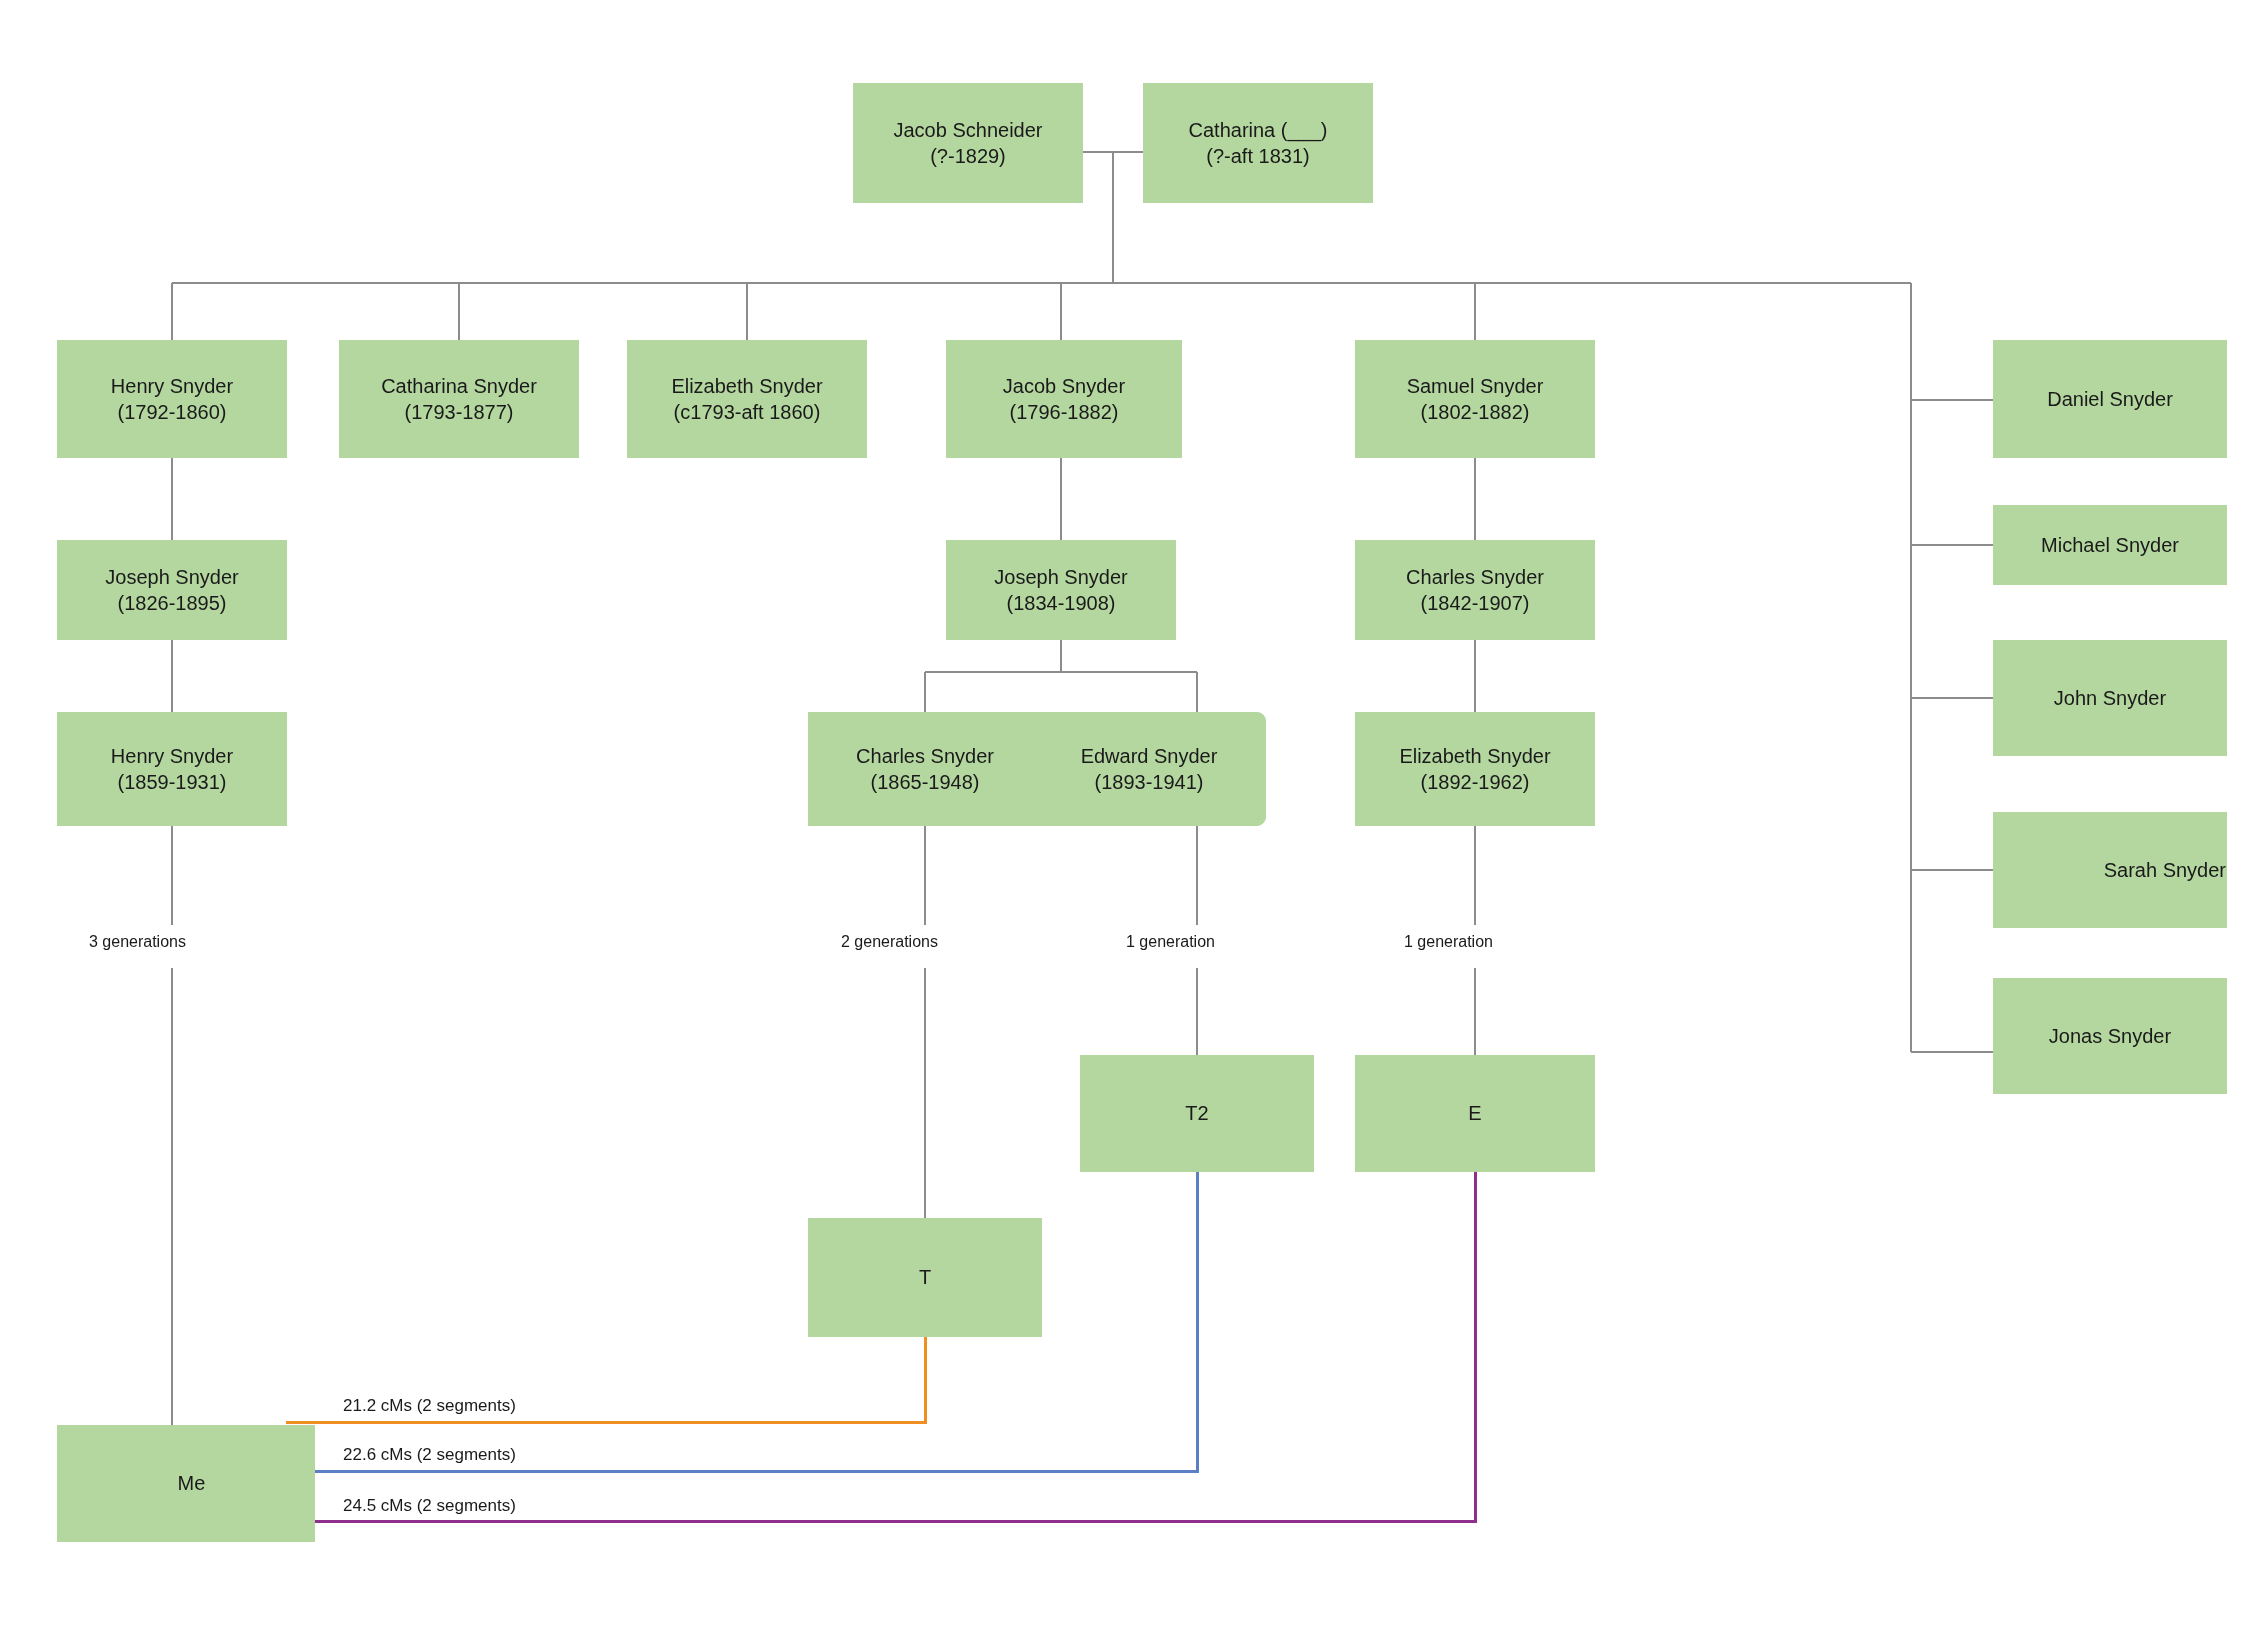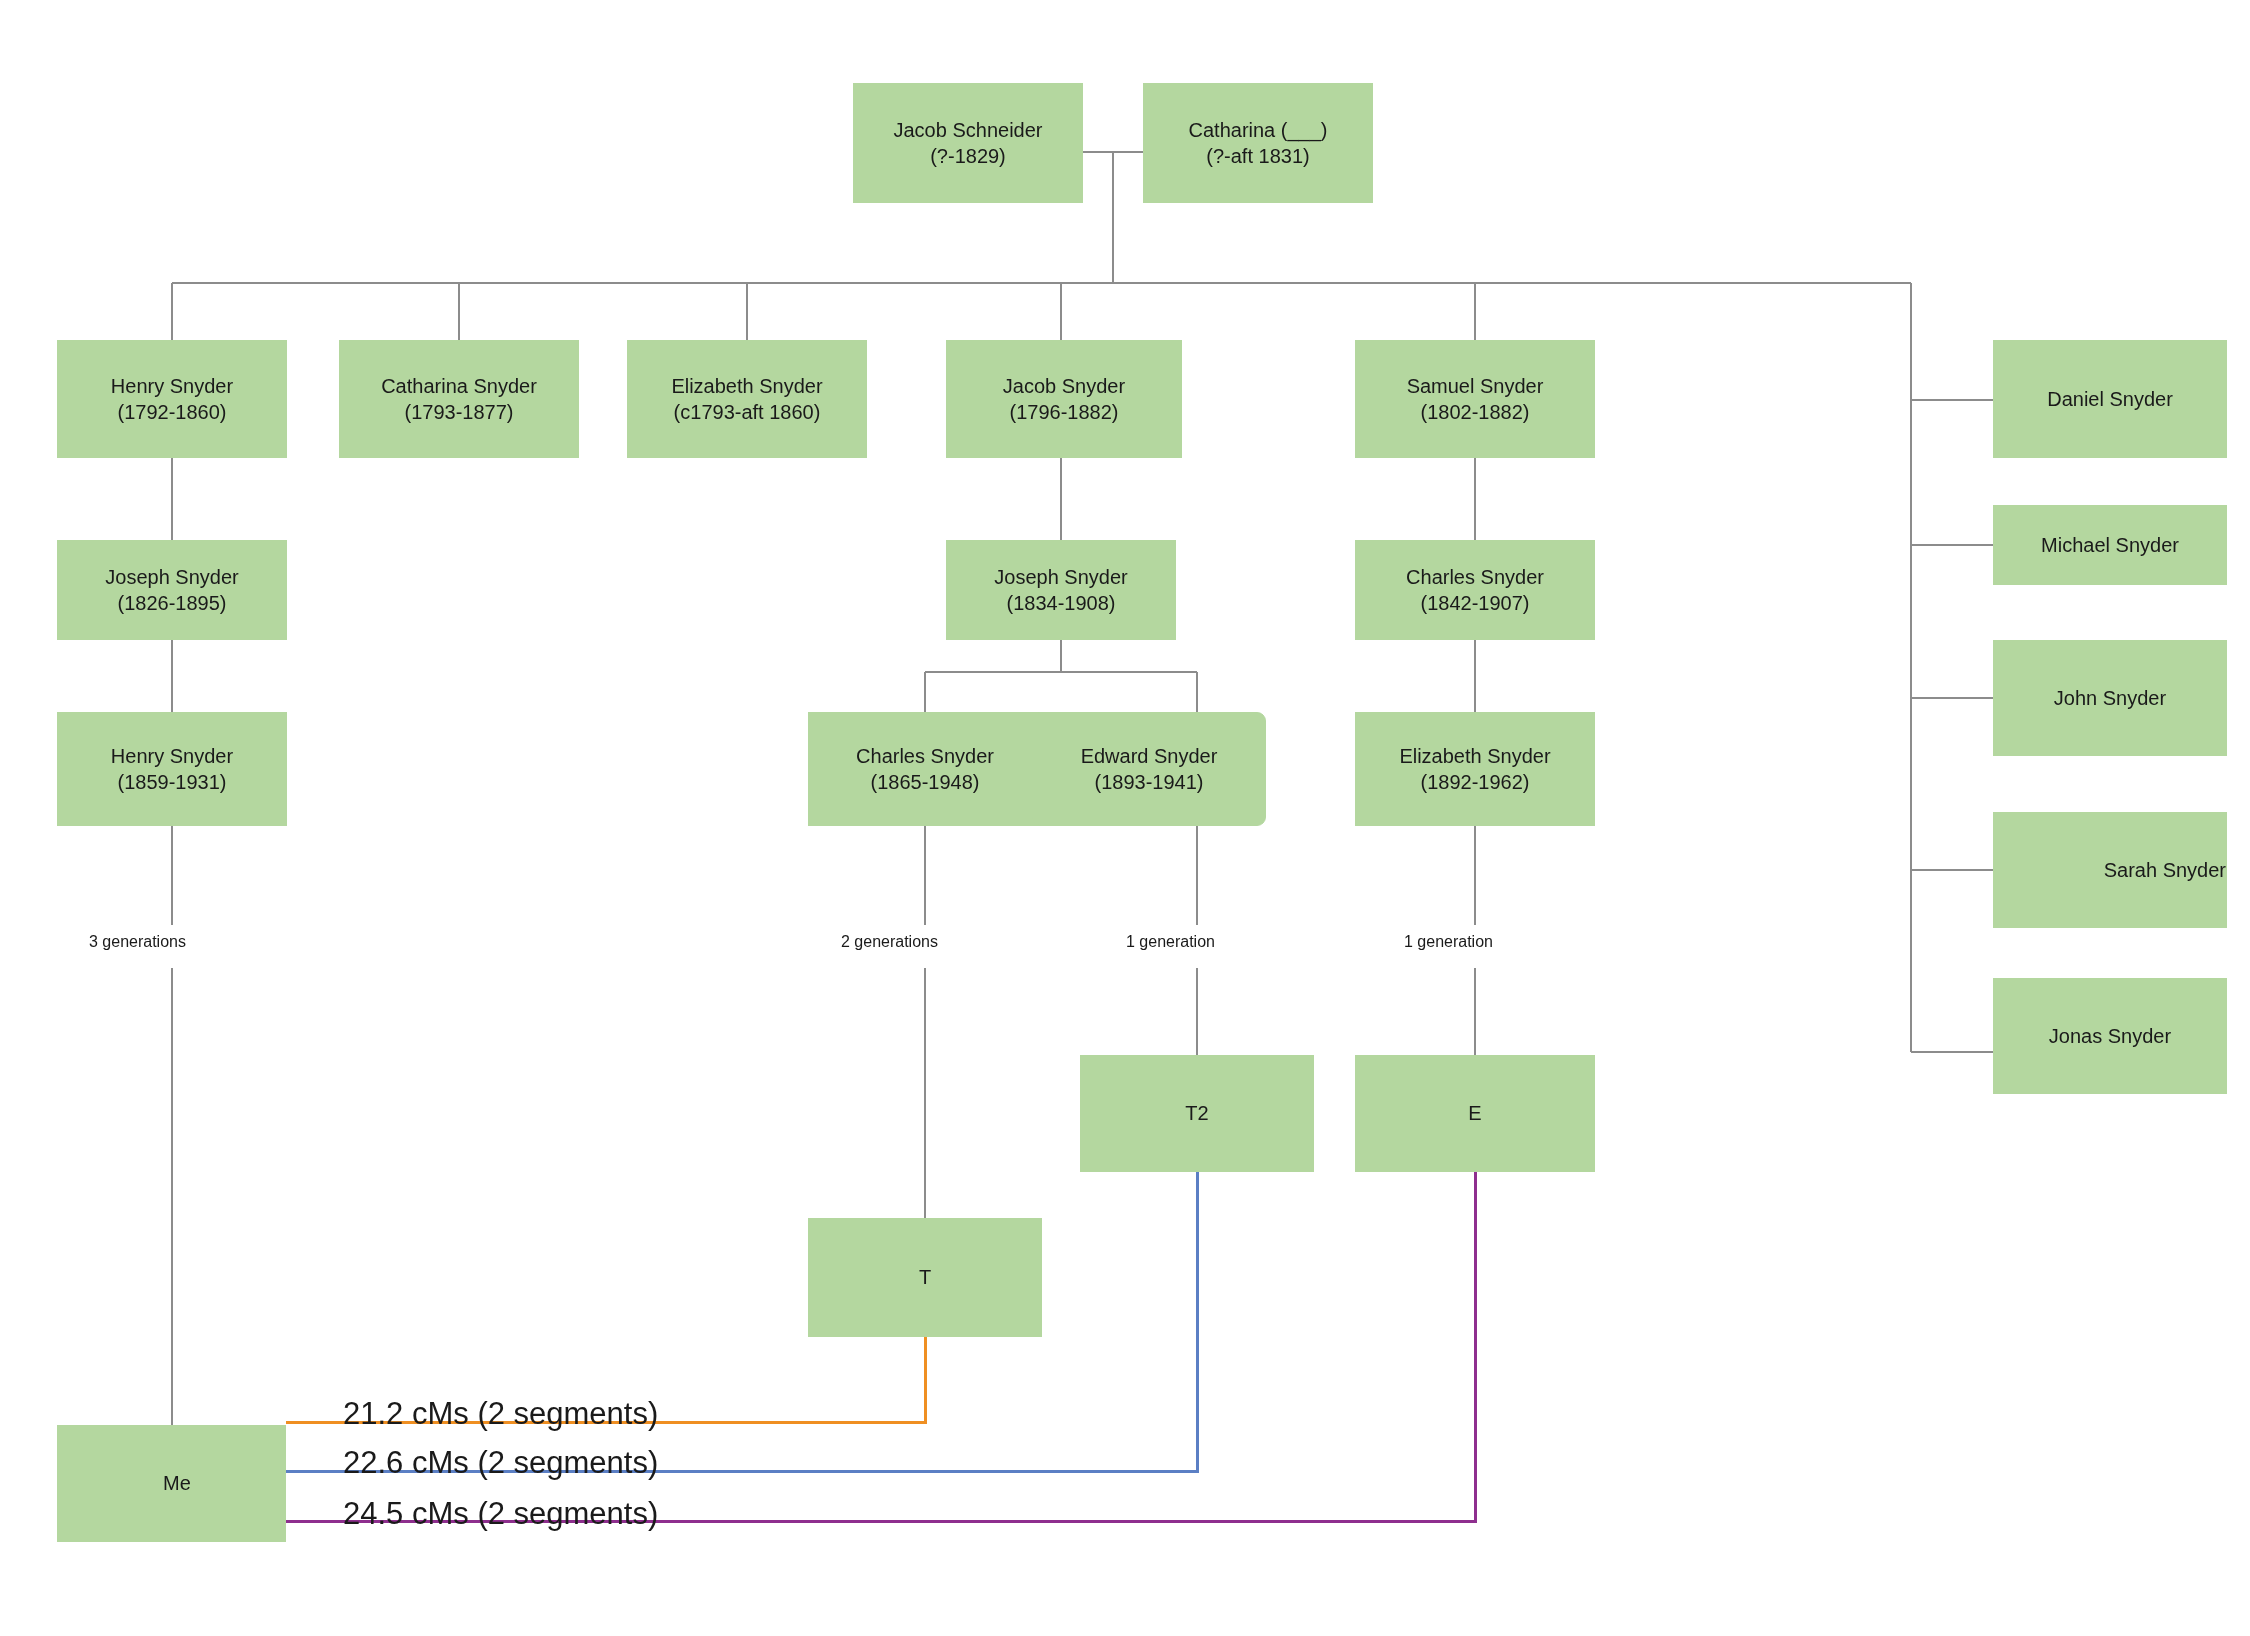--- a/index.html
+++ b/index.html
@@ -47,21 +47,21 @@
     color: #1a1a1a;
     font-size: 16px;
     white-space: nowrap;
     background: #ffffff;
     padding: 0 8px;
     z-index: 4;
   }
   .cmlabel {
     position: absolute;
     color: #1a1a1a;
-    font-size: 31px;
+    font-size: 17px;
     white-space: nowrap;
     z-index: 4;
   }
 </style>
 </head>
 <body>
 
 <div id="canvas">
 
   <svg id="wires" viewBox="0 0 2250 1636" xmlns="http://www.w3.org/2000/svg">
@@ -248,21 +248,21 @@
   </div>
 
   <div class="node" style="left:1355px; top:1055px; width:240px; height:117px;">
     <span class="nm">E</span>
   </div>
 
   <div class="node" style="left:808px; top:1218px; width:234px; height:119px;">
     <span class="nm">T</span>
   </div>
 
-  <div class="node" style="left:57px; top:1425px; width:229px; height:117px;padding-left:11px;">
+  <div class="node" style="left:57px; top:1425px; width:258px; height:117px;padding-left:11px;">
     <span class="nm">Me</span>
   </div>
 
   <div class="cmlabel" style="left:343px; top:1396px;">21.2 cMs (2 segments)</div>
 
   <div class="cmlabel" style="left:343px; top:1445px;">22.6 cMs (2 segments)</div>
 
   <div class="cmlabel" style="left:343px; top:1496px;">24.5 cMs (2 segments)</div>
 
 </div>

